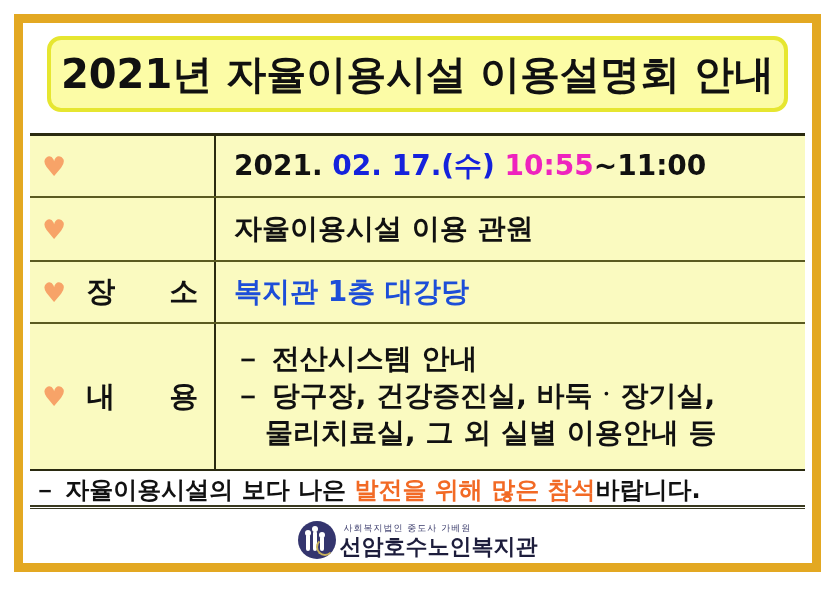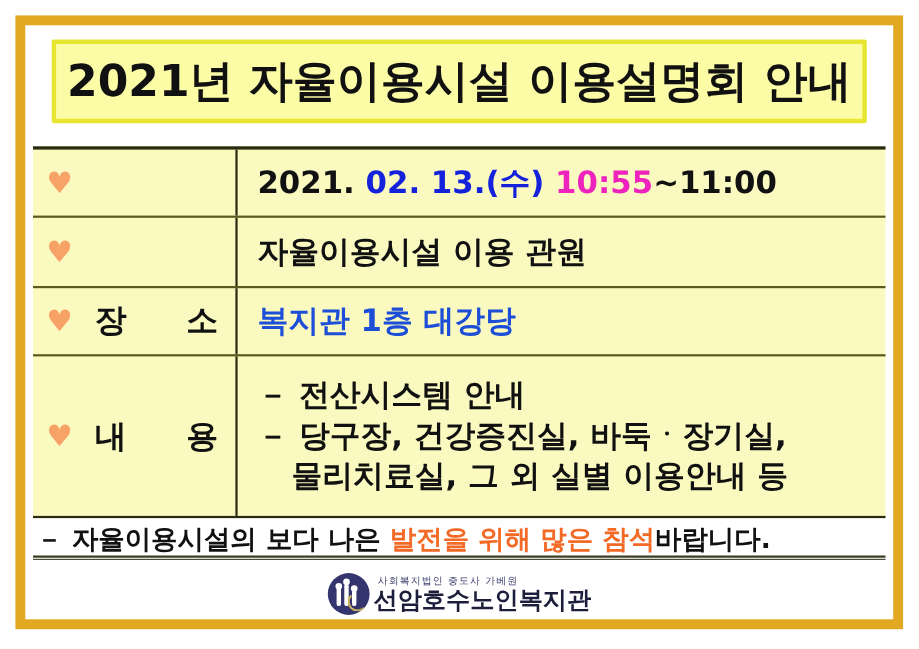--- a/index.html
+++ b/index.html
@@ -36,21 +36,21 @@
 
   
   #title-box {
     position: absolute;
     left: 47px;
     top: 36px;
     width: 741px;
     height: 76px;
     background: #FCFCA6;
     border: 4px solid #E6E630;
-    border-radius: 2px;
+    border-radius: 14px;
     box-sizing: border-box;
     display: flex;
     align-items: center;
     justify-content: center;
   }
   #title-text {
     font-size: 40px;
     font-weight: bold;
     color: #111111;
     letter-spacing: 0px;
@@ -227,21 +227,21 @@
     <div id="title-text">2021년 자율이용시설 이용설명회 안내</div>
   </div>
 
   <div id="info-table">
 
     <div class="row row-datetime">
       <div class="label-cell">
         <span class="heart">♥</span>
       </div>
       <div class="value-cell">
-        <div class="value-line"><span class="c-black">2021.</span><span class="c-blue"> 02.  13.(수)</span><span class="c-magenta"> 10:55</span><span class="c-black">~11:00</span></div>
+        <div class="value-line"><span class="c-black">2021.</span><span class="c-blue"> 02.  17.(수)</span><span class="c-magenta"> 10:55</span><span class="c-black">~11:00</span></div>
       </div>
     </div>
 
     <div class="row row-target">
       <div class="label-cell">
         <span class="heart">♥</span>
       </div>
       <div class="value-cell">
         <div class="value-line c-black">자율이용시설 이용 관원</div>
       </div>

